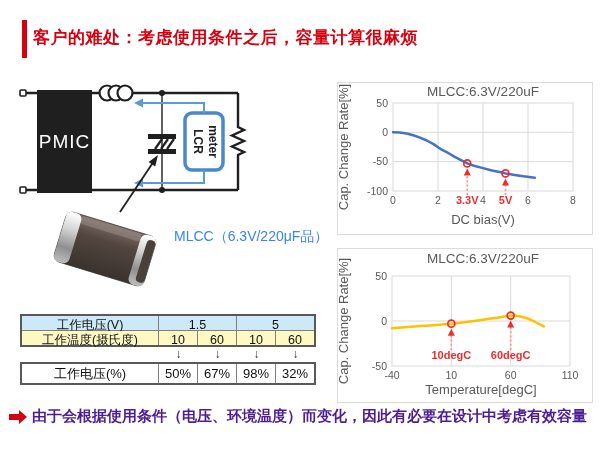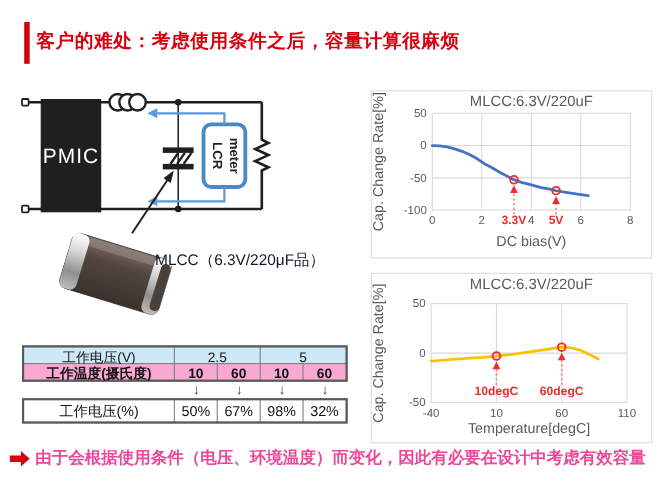--- a/index.html
+++ b/index.html
@@ -15,45 +15,45 @@
   .wire{stroke:#1f1f1f;stroke-width:2.4;fill:none;stroke-linejoin:miter;}
   .thinwire{stroke:#1f1f1f;stroke-width:1.4;fill:none;}
   .term{fill:#fff;stroke:#1f1f1f;stroke-width:1.6;}
   .coil{fill:#fff;stroke:#1f1f1f;stroke-width:2.2;}
   .pmic-text{fill:#fff;font-size:19px;letter-spacing:1px;}
   .lcr-text{fill:#222;font-size:12px;font-weight:bold;}
   .bluearrow{stroke:#5b9bd5;stroke-width:2;fill:none;}
 
   
   .mlcc-photo{position:absolute;left:48px;top:203px;}
-  .mlcc-label{position:absolute;left:141px;top:228px;font-size:14px;color:#0f172a;white-space:nowrap;}
+  .mlcc-label{position:absolute;left:174px;top:228px;font-size:14px;color:#3b82f6;white-space:nowrap;}
 
   
   .chart{position:absolute;background:#fff;border:1px solid #dcdcdc;}
   #chart0{left:337px;top:82px;}
   #chart1{left:337px;top:248px;}
   .tick{font-size:10.5px;fill:#595959;}
   .ctitle{font-size:13.5px;fill:#595959;}
   .clabel{font-size:13px;fill:#595959;}
   .ann{font-size:11px;fill:#ee2c2c;font-weight:bold;}
 
   
   .cap-table{position:absolute;left:20px;top:314px;width:296px;font-size:12.5px;color:#111;}
   .tgrid{display:grid;grid-template-columns:136px 38px 38px 38px 38px;gap:1px;background:#7f7f7f;border:2px solid #595959;}
   .tgrid .cell{background:#fff;text-align:center;line-height:18px;height:14px;}
   .cell.blue{background:#cde8f6;}
-  .cell.cream{background:#f9a8d4;font-weight:bold;}
+  .cell.cream{background:#fef9c3;}
   .cell.span2{grid-column:span 2;}
   .arrow-row{display:grid;grid-template-columns:139px 39px 39px 39px 39px;height:15px;}
   .arrow-row span{text-align:center;font-size:12px;line-height:14px;color:#333;}
   .tgrid.result .cell{height:19px;line-height:19px;font-size:13px;}
 
   
   .conclusion{position:absolute;left:8px;top:407px;display:flex;align-items:center;gap:4px;white-space:nowrap;}
-  .conclusion .txt{font-size:15px;font-weight:bold;color:#ec4899;}
+  .conclusion .txt{font-size:15px;font-weight:bold;color:#4c1d95;}
 </style>
 </head>
 <body>
 
 <div class="slide">
 
   <div class="title-mark"></div>
   <div class="page-title">客户的难处：考虑使用条件之后，容量计算很麻烦</div>
 
   <svg class="circuit" width="322" height="130" viewBox="0 0 322 130">
@@ -169,21 +169,21 @@
       <text class="ann" x="113.33333333333333" y="110" text-anchor="middle">10degC</text>
       <line x1="172.66666666666666" y1="101" x2="172.66666666666666" y2="76.6" stroke="#ff8a88" stroke-width="1.6" stroke-dasharray="2 2.2"></line>
       <polygon points="172.66666666666666,71.6 169.16666666666666,78.6 176.16666666666666,78.6" fill="#ee2c2c"></polygon>
       <circle cx="172.66666666666666" cy="66.6" r="3.5" fill="none" stroke="#ee2c2c" stroke-width="1.7"></circle>
       <text class="ann" x="172.66666666666666" y="110" text-anchor="middle">60degC</text>
     </svg>
 
   <div class="cap-table">
     <div class="tgrid">
       <div class="cell blue">工作电压(V)</div>
-      <div class="cell blue span2">2.5</div>
+      <div class="cell blue span2">1.5</div>
       <div class="cell blue span2">5</div>
       <div class="cell cream">工作温度(摄氏度)</div>
       <div class="cell cream">10</div>
       <div class="cell cream">60</div>
       <div class="cell cream">10</div>
       <div class="cell cream">60</div>
     </div>
     <div class="arrow-row">
       <span></span>
       <span>↓</span>

